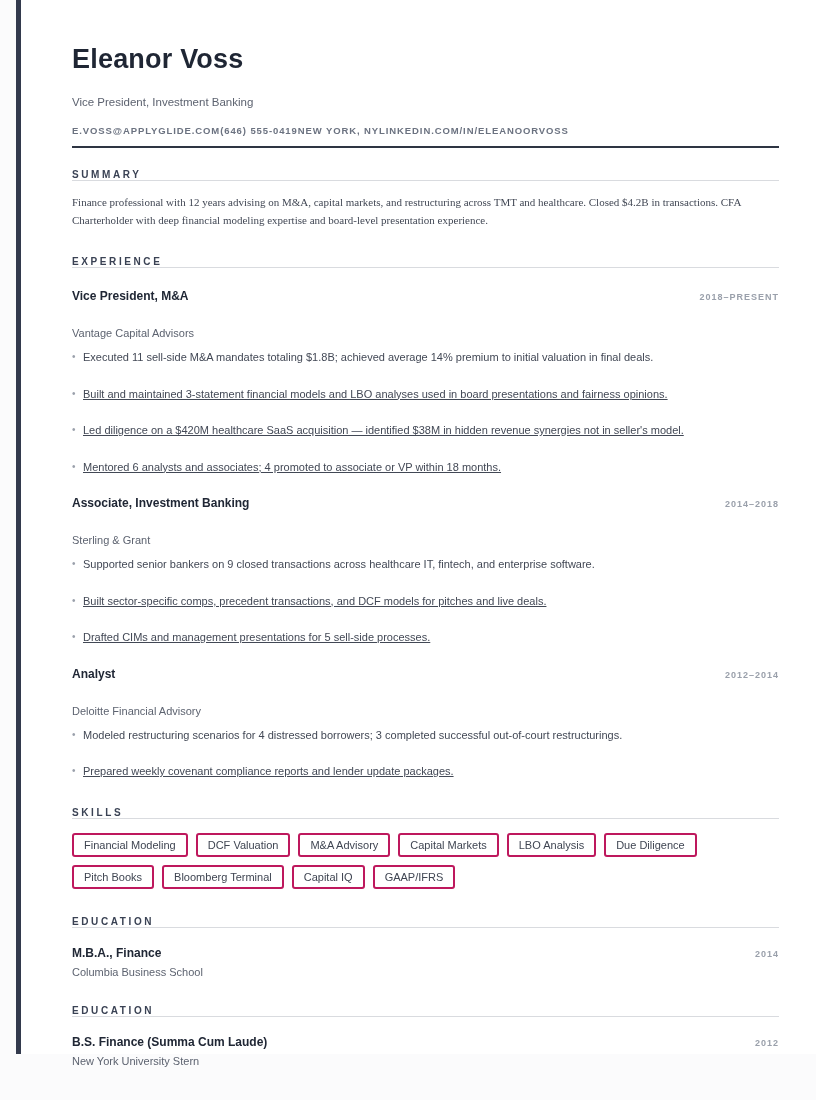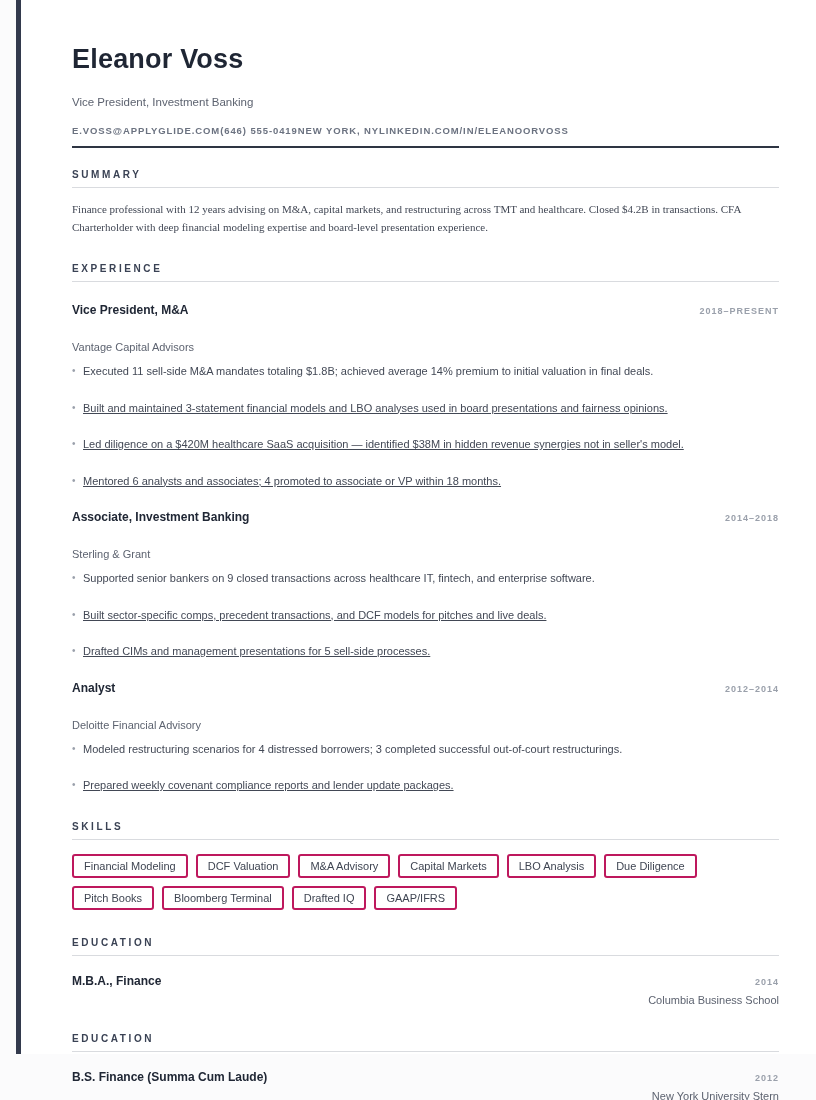--- a/index.html
+++ b/index.html
@@ -17,21 +17,21 @@
   .name { font-size: 27px; font-weight: bold; color: #1f2634; letter-spacing: 0.2px; }
   .subtitle { margin-top: 21px; font-size: 11.5px; color: #5d6370; }
 
   .contact-row { margin-top: 17px; display: flex; }
   .contact-item { font-size: 9.5px; font-weight: bold; letter-spacing: 0.9px; color: #6b7280; white-space: nowrap; }
 
   .header-rule { margin-top: 10px; border-bottom: 2px solid #2e3543; }
 
   .section-heading {
     font-size: 10px; font-weight: bold; letter-spacing: 2.6px;
-    color: #3a4254; padding-bottom: 7px; border-bottom: 1px solid #d9dbdf;
+    color: #3a4254; border-bottom: 1px solid #d9dbdf;
   }
   .mt-section { margin-top: 21px; }
   .mt-section-lg { margin-top: 27px; }
 
   .summary-text {
     margin-top: 13px; font-size: 11px; line-height: 17.5px; color: #424855;
     max-width: 705px;
     font-family: Liberation Serif, serif;
   }
 
@@ -48,21 +48,21 @@
     color: #9aa0ab; font-size: 10px;
   }
 
   .chip-wrap { margin-top: 14px; display: flex; flex-wrap: wrap; gap: 8px; max-width: 710px; }
   .chip {
     display: inline-block; padding: 4px 10px; border: 2px solid #be185d;
     border-radius: 3px; font-size: 11px; color: #3f4552; background: #ffffff;
     white-space: nowrap;
   }
 
-  .edu-entry { margin-top: 18px; text-align: right; }
+  .edu-entry { margin-top: 18px; }
   .edu-head { display: flex; justify-content: space-between; align-items: baseline; }
   .edu-degree { font-size: 12px; font-weight: bold; color: #202735; }
   .edu-year { font-size: 9px; font-weight: bold; letter-spacing: 1px; color: #9aa0ab; }
   .edu-school { margin-top: 6px; font-size: 11px; color: #5d6370; }
 </style>
 </head>
 <body>
 
 <div class="canvas">
   <div class="sheet">
@@ -133,21 +133,21 @@
         <div class="section-heading">SKILLS</div>
         <div class="chip-wrap">
           <span class="chip">Financial Modeling</span>
           <span class="chip">DCF Valuation</span>
           <span class="chip">M&amp;A Advisory</span>
           <span class="chip">Capital Markets</span>
           <span class="chip">LBO Analysis</span>
           <span class="chip">Due Diligence</span>
           <span class="chip">Pitch Books</span>
           <span class="chip">Bloomberg Terminal</span>
-          <span class="chip">Drafted IQ</span>
+          <span class="chip">Capital IQ</span>
           <span class="chip">GAAP/IFRS</span>
         </div>
       </div>
 
       <div class="mt-section-lg">
         <div class="section-heading">EDUCATION</div>
         <div class="edu-entry">
           <div class="edu-head">
             <span class="edu-degree">M.B.A., Finance</span>
             <span class="edu-year">2014</span>

